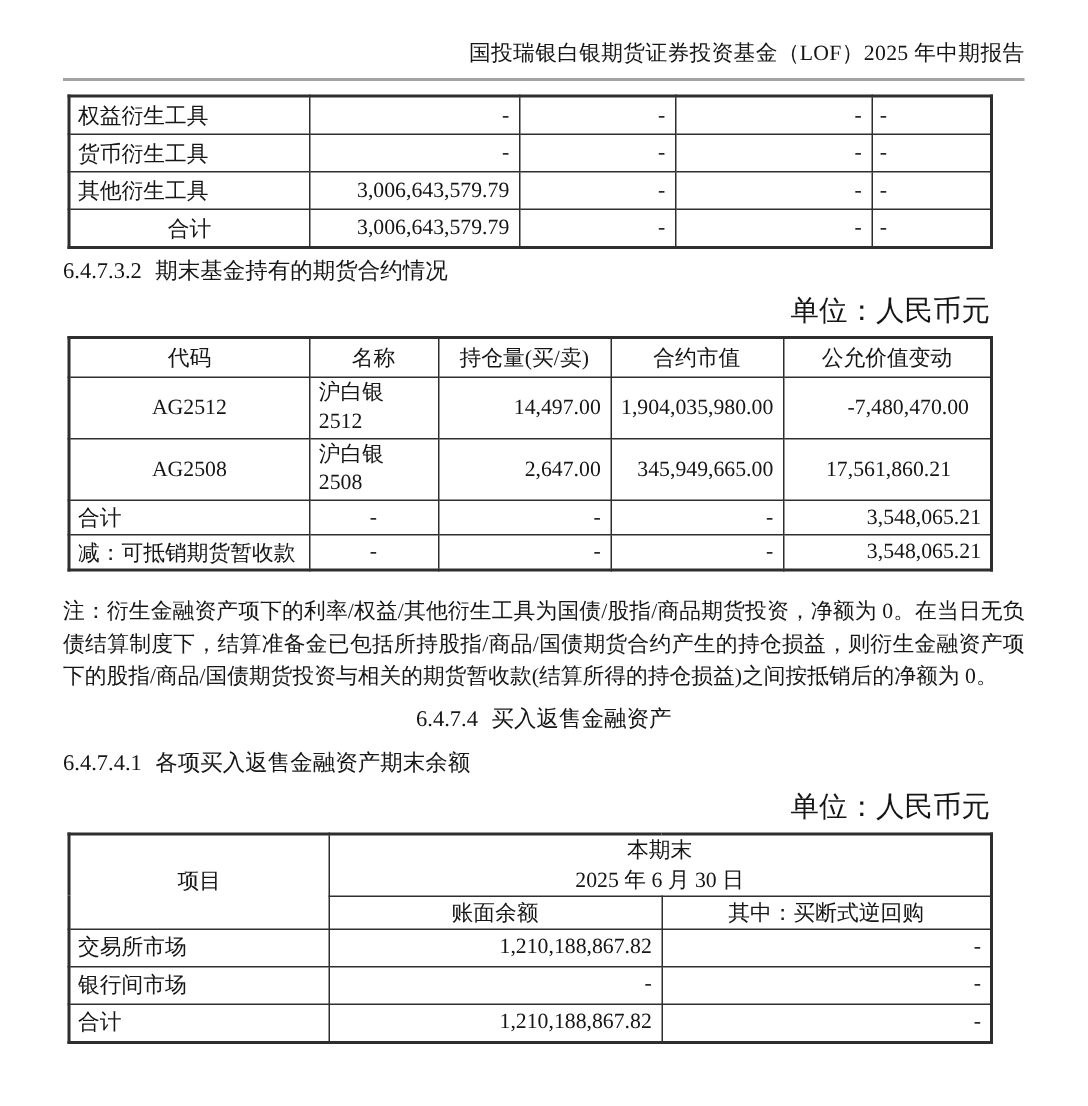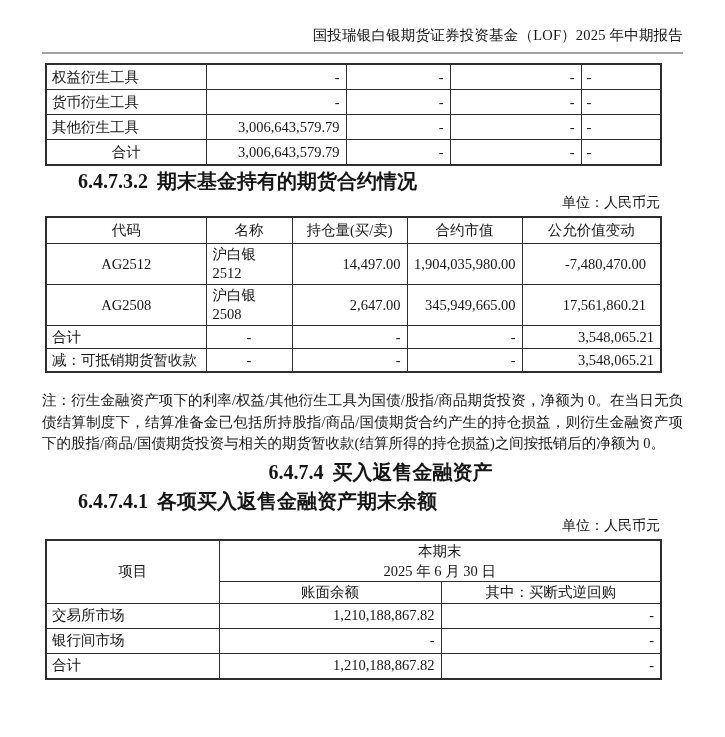--- a/index.html
+++ b/index.html
@@ -28,25 +28,25 @@
   .ctr{text-align:center;}
   .t1 td{height:24px;}
   .t2 th{height:25px;text-align:center;font-size:14.5px;}
   .t2 tr.r-ag td{height:40px;}
   .t2 tr.r-sum td{height:22px;}
   .nm div{line-height:19px;text-align:left;}
   .t3 tr.h1 td{height:40px;}
   .t3 tr.h2 td{height:21px;}
   .t3 tr.dr td{height:24px;}
   .period div{line-height:20px;text-align:center;}
-  .sec{font-weight:bold;font-size:20px;line-height:16px;margin-left:36px;}
+  .sec{font-weight:normal;font-size:15px;line-height:16px;}
   .sec .n{margin-right:9px;}
   .m-t1{margin-top:9px;}
   .sec1{margin-top:7px;}
-  .unit{width:615px;margin-left:3px;text-align:right;margin-top:5px;margin-bottom:4px;font-size:14px;}
+  .unit{width:615px;margin-left:3px;text-align:right;margin-top:5px;margin-bottom:4px;font-size:19px;}
   .note{margin-top:17px;width:641px;text-align:justify;line-height:21.5px;font-size:14.5px;}
   .sec2{margin-top:9px;text-align:center;}
   .sec3{margin-top:13px;}
   .unit2{margin-top:8px;}
 </style>
 </head>
 <body>
 
 <div class="hdr">国投瑞银白银期货证券投资基金（LOF）2025 年中期报告</div>
 
@@ -126,21 +126,21 @@
       <td class="num" style="padding-right:14px">-7,480,470.00</td>
     </tr>
     <tr class="r-ag">
       <td class="ctr">AG2508</td>
       <td class="nm">
         <div>沪白银</div>
         <div>2508</div>
       </td>
       <td class="num">2,647.00</td>
       <td class="num">345,949,665.00</td>
-      <td class="num" style="padding-right:14px">17,561,860.21</td>
+      <td class="num" style="padding-right:26px">17,561,860.21</td>
     </tr>
     <tr class="r-sum">
       <td class="lbl">合计</td>
       <td class="ctr">-</td>
       <td class="num">-</td>
       <td class="num">-</td>
       <td class="num">3,548,065.21</td>
     </tr>
     <tr class="r-sum">
       <td class="lbl">减：可抵销期货暂收款</td>

